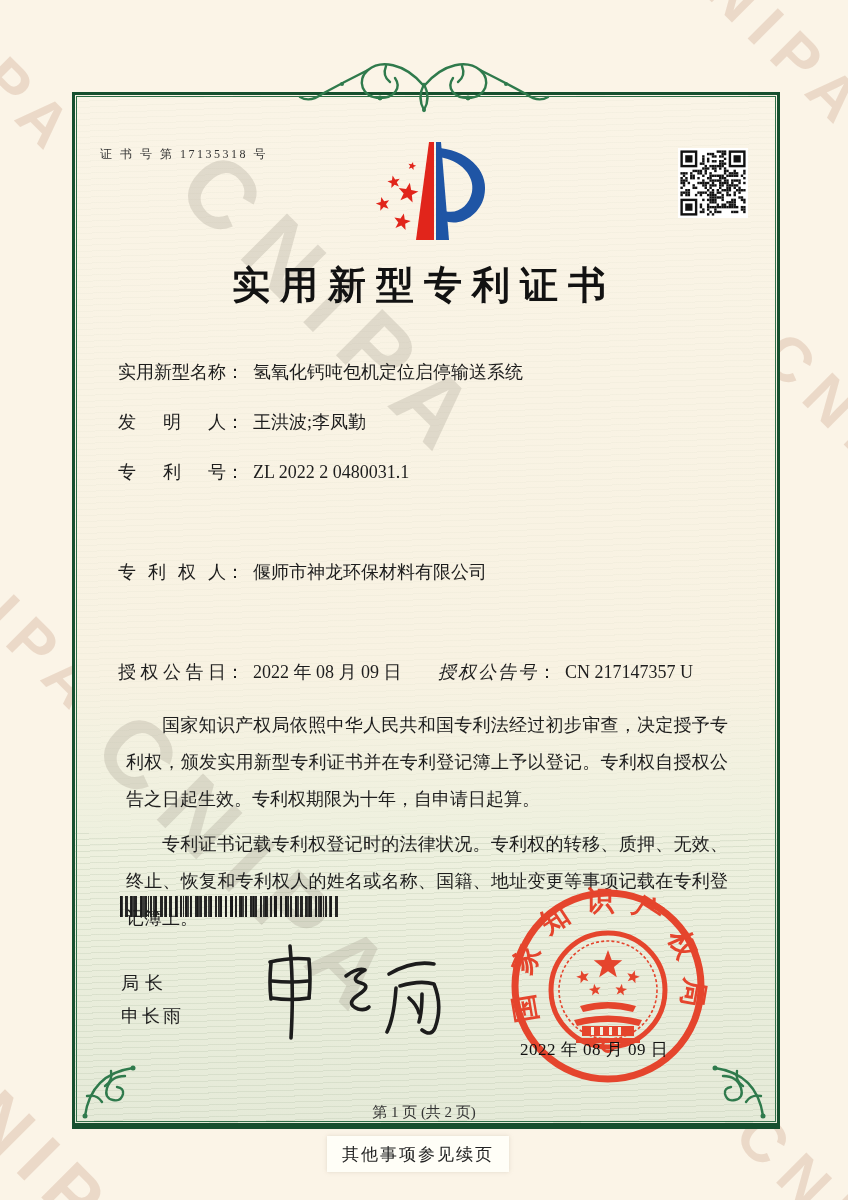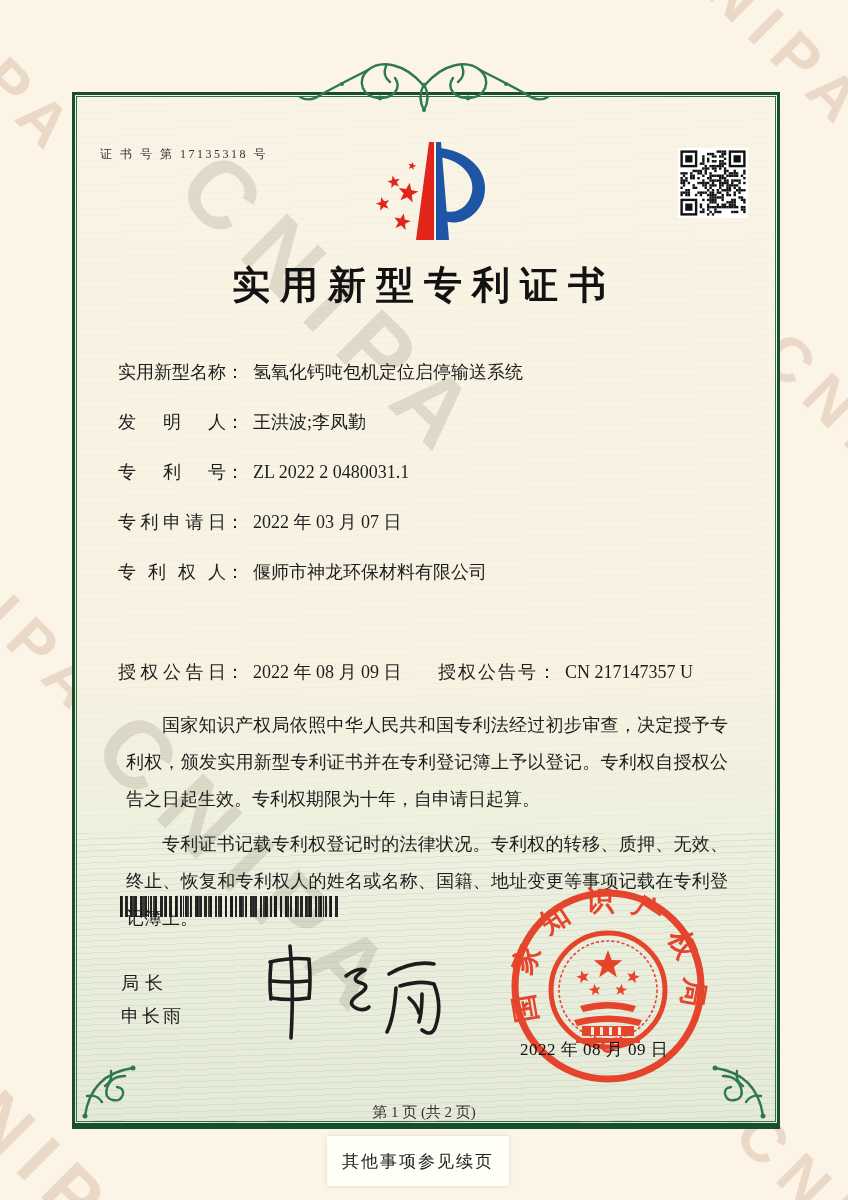--- a/index.html
+++ b/index.html
@@ -32,21 +32,21 @@
   .cert-no{left:100px;top:146px;font-size:12px;letter-spacing:2.5px;color:#333;}
   .qr{left:678px;top:148px;width:70px;height:70px;}
   .logo{left:350px;top:134px;width:160px;height:124px;}
   .title{left:0;top:260px;width:848px;text-align:center;font-size:38px;font-weight:bold;
          letter-spacing:10px;color:#121212;}
 
   .frow{left:118px;width:632px;font-size:18px;position:absolute;}
   .flabel{display:inline-block;width:108px;text-align:justify;text-align-last:justify;vertical-align:top;}
   .fcolon{margin-right:9px;}
   .auth2{position:absolute;left:320px;top:0;}
-  .auth2 .flabel2{letter-spacing:2px;}
+  .auth2 .flabel2{letter-spacing:2px;font-style:italic;}
 
   .legal{left:118px;top:699px;width:618px;font-size:18px;line-height:37px;text-align:justify;}
   .legal p{margin:8px;text-indent:2em;}
 
   .barcode{left:120px;top:896px;width:218px;height:21px;
     background:
       repeating-linear-gradient(90deg,rgba(25,25,25,.95) 0 2px,rgba(0,0,0,0) 2px 5px),
       repeating-linear-gradient(90deg,rgba(20,20,20,.9) 0 1px,rgba(0,0,0,0) 1px 7px),
       repeating-linear-gradient(90deg,rgba(30,30,30,.85) 0 3px,rgba(0,0,0,0) 3px 11px);}
 
@@ -57,21 +57,21 @@
   .seal{left:506px;top:886px;width:204px;height:204px;z-index:2;}
   .seal-date{left:520px;top:1038px;width:190px;font-size:17px;color:#111;z-index:3;letter-spacing:0.5px;}
 
   .page-info{left:0;top:1089px;width:848px;text-align:center;font-size:15px;color:#333;margin-top:14px;}
 
   .top-ornament{left:282px;top:54px;width:284px;height:60px;z-index:2;}
   .corner{width:62px;height:58px;z-index:2;}
   .corner-bl{left:75px;top:1062px;}
   .corner-br{left:711px;top:1062px;transform:scaleX(-1);}
 
-  .footer-note{left:327px;top:1136px;width:182px;height:50px;background:#fffef7;
+  .footer-note{left:327px;top:1136px;width:182px;height:36px;background:#fffef7;
     display:flex;align-items:center;justify-content:center;font-size:17px;letter-spacing:2px;color:#222;
     box-shadow:0 0 4px rgba(180,170,150,0.35);}
 </style>
 </head>
 <body>
 
 <div id="page">
 
   <div class="wm wm-pink wm-tl">CNIPA</div>
   <div class="wm wm-pink wm-tr">CNIPA</div>
@@ -429,23 +429,20 @@
 
   <div class="frow" style="top:410px;">
     <span class="flabel">发明人</span><span class="fcolon">：</span><span>王洪波;李凤勤</span>
   </div>
   <div class="frow" style="top:360px;">
     <span class="flabel">实用新型名称</span><span class="fcolon">：</span><span>氢氧化钙吨包机定位启停输送系统</span>
   </div>
   <div class="frow" style="top:460px;">
     <span class="flabel">专利号</span><span class="fcolon">：</span><span>ZL 2022 2 0480031.1</span>
   </div>
-  <div class="frow" style="top:510px;">
-    <span class="flabel">专利申请日</span><span class="fcolon">：</span><span>2022 年 03 月 07 日</span>
-  </div>
   <div class="frow" style="top:560px;">
     <span class="flabel">专利权人</span><span class="fcolon">：</span><span>偃师市神龙环保材料有限公司</span>
   </div>
   <div class="frow" style="top:660px;">
     <span class="flabel">授权公告日</span><span class="fcolon">：</span><span>2022 年 08 月 09 日</span>
     <span class="auth2">
       <span class="flabel2">授权公告号</span><span class="fcolon">：</span><span>CN 217147357 U</span>
     </span>
   </div>
 

